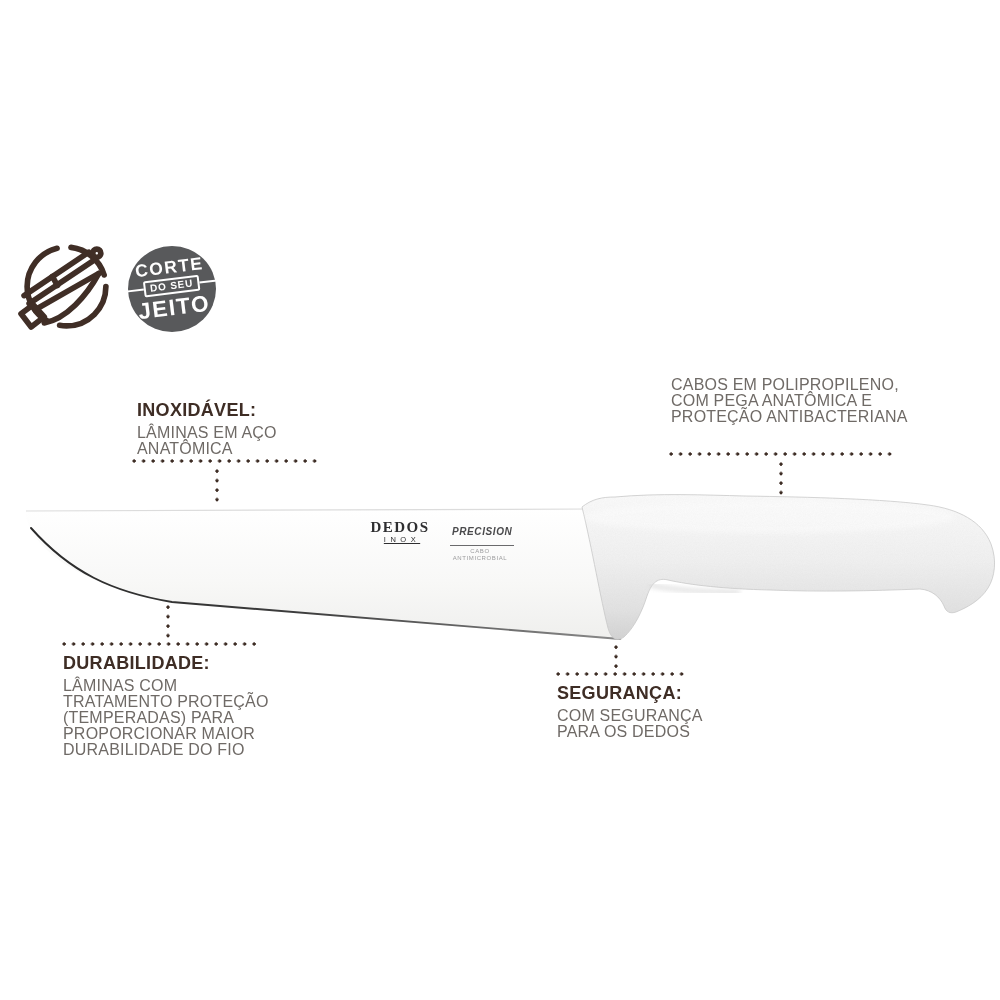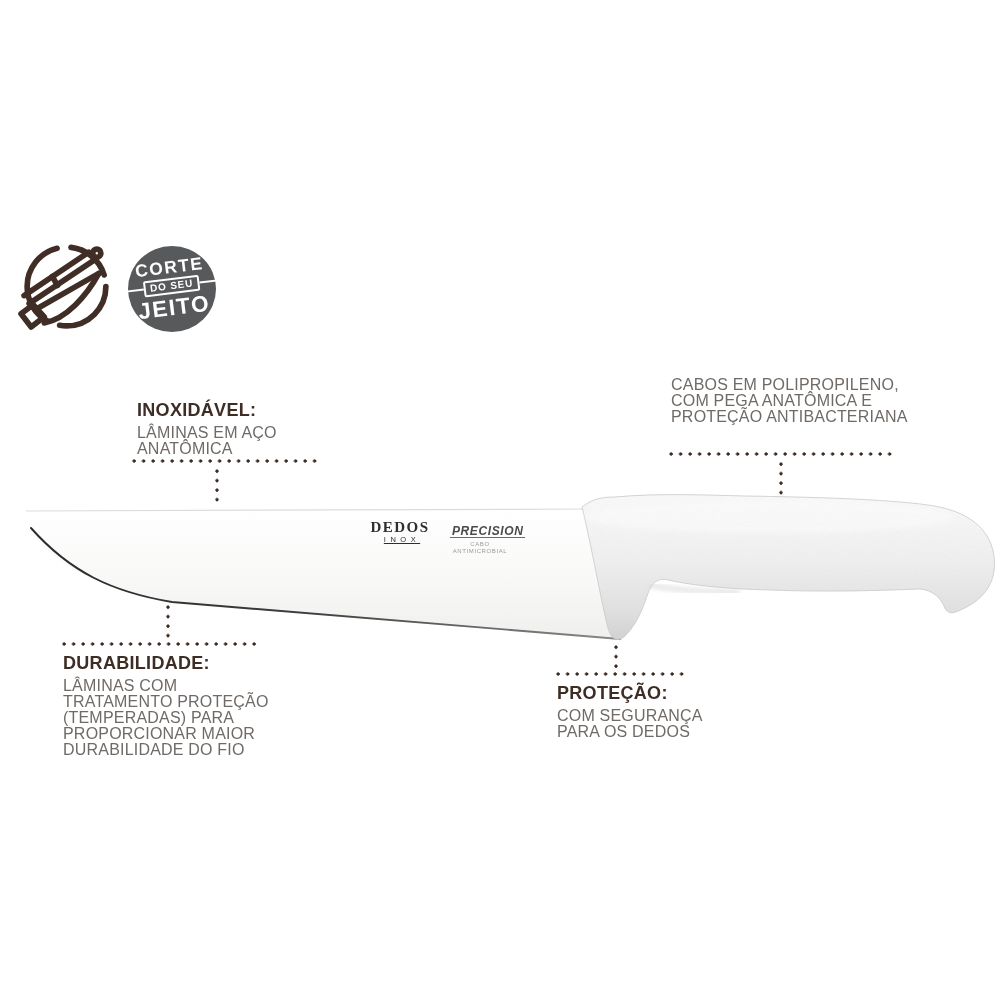--- a/index.html
+++ b/index.html
@@ -26,22 +26,22 @@
   .b3{display:block;font-size:22.5px;font-weight:bold;letter-spacing:1.5px;line-height:23px;}
 
   
   #knife{left:0;top:0;width:1000px;height:1000px;}
 
   
   #brand{left:364px;top:520px;width:72px;text-align:center;color:var(--brand-text);}
   #brand .name{font-family:"Liberation Serif",serif;font-weight:bold;font-size:15px;line-height:15px;letter-spacing:1.5px;}
   #brand .sub{font-size:7.5px;letter-spacing:4.5px;line-height:8px;margin-top:1px;padding-left:4px;text-decoration:underline;}
   #series{left:450px;top:521px;width:60px;text-align:center;}
-  #series .name{display:inline-block;font-size:12px;font-weight:bold;font-style:italic;letter-spacing:.6px;
-                color:var(--series-text);border-bottom:1.2px solid #6a6a6c;padding:0 2px 1px;line-height:9px;}
+  #series .name{display:inline-block;font-size:10px;font-weight:bold;font-style:italic;letter-spacing:.6px;
+                color:var(--series-text);border-bottom:1.2px solid #6a6a6c;padding:0 2px 9px;line-height:9px;}
   #series .s1,#series .s2{font-size:6px;color:var(--series-sub-text);letter-spacing:.6px;line-height:6.5px;}
   #series .s1{margin-top:2px;}
 
   
   .callout .title{margin:0 0 5px;font-size:18px;font-weight:bold;letter-spacing:.3px;color:var(--heading);line-height:20px;}
   .callout .line{font-size:16px;font-weight:normal;letter-spacing:.2px;color:var(--body);line-height:16px;}
   .dots-h{height:4px;background-image:radial-gradient(circle at 2px 2px,var(--dots) 1.5px,transparent 1.7px);
           background-size:9.5px 4px;background-repeat:repeat-x;}
   .dots-v{width:4px;background-image:radial-gradient(circle at 2px 2px,var(--dots) 1.5px,transparent 1.7px);
           background-size:4px 9.5px;background-repeat:repeat-y;}
@@ -181,18 +181,18 @@
     <div class="line">LÂMINAS COM</div>
     <div class="line">TRATAMENTO PROTEÇÃO</div>
     <div class="line">(TEMPERADAS) PARA</div>
     <div class="line">PROPORCIONAR MAIOR</div>
     <div class="line">DURABILIDADE DO FIO</div>
   </div>
 
   <div id="d3v" class="abs dots-v"></div>
   <div id="d3h" class="abs dots-h"></div>
   <div id="c3" class="abs callout">
-    <h3 class="title">PROTEÇÃO:</h3>
+    <h3 class="title">SEGURANÇA:</h3>
     <div class="line">COM SEGURANÇA</div>
     <div class="line">PARA OS DEDOS</div>
   </div>
 
 </div>
 
 </body></html>

